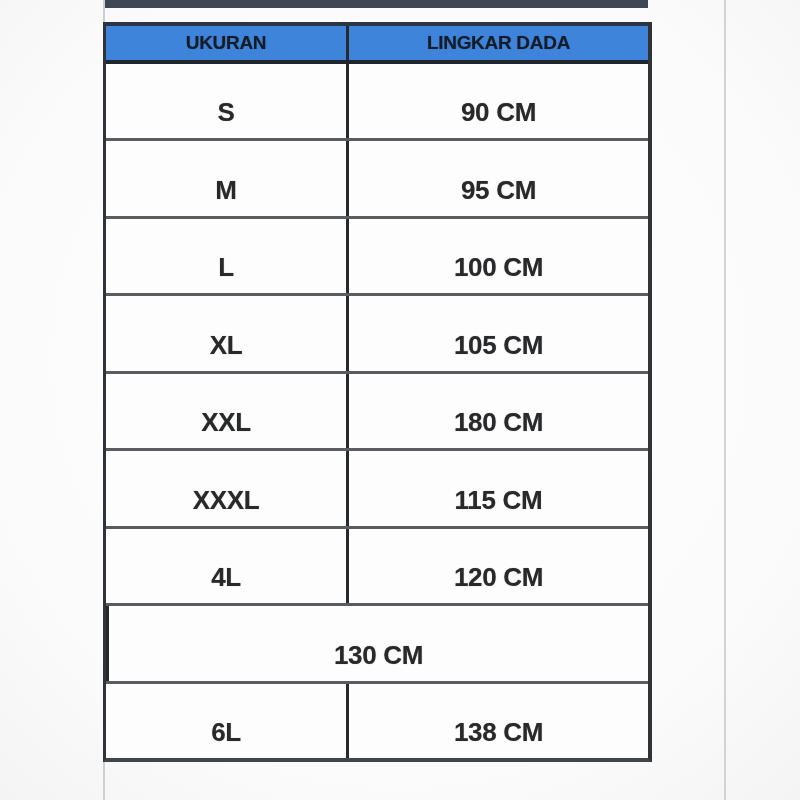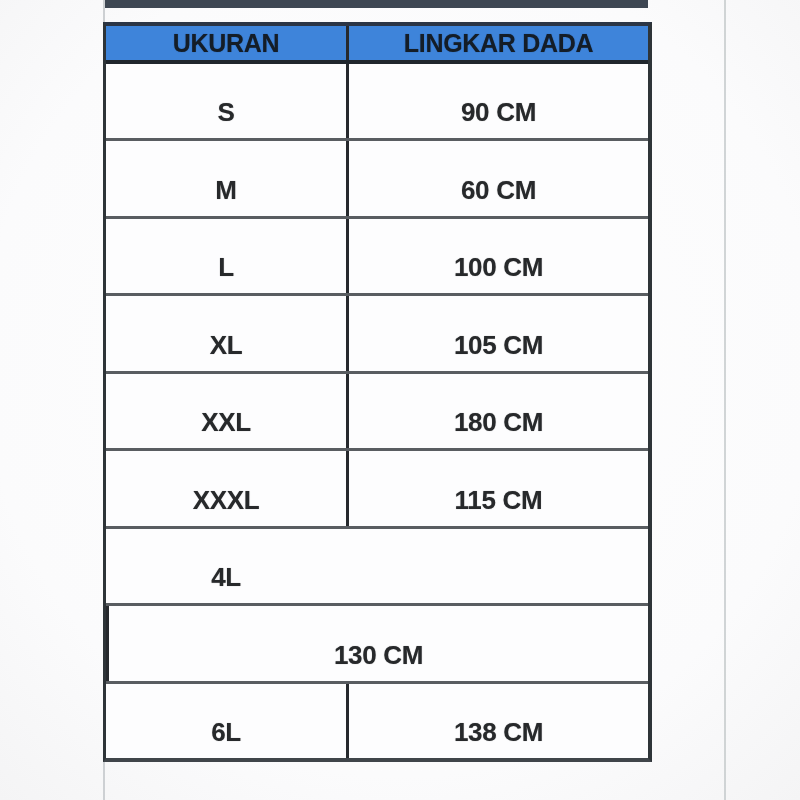--- a/index.html
+++ b/index.html
@@ -68,21 +68,21 @@
     flex: 0 0 38px;
     background: #3e84da;
     border-bottom: 4px solid #20262d;
     box-sizing: border-box;
   }
   .th {
     display: flex;
     align-items: center;
     justify-content: center;
     font-weight: bold;
-    font-size: 25px;
+    font-size: 19px;
     letter-spacing: -0.3px;
     color: #141d27;
     text-shadow: 0 0 1px rgba(10,20,40,0.45);
   }
   .trow {
     display: flex;
     flex: 1 1 auto;
     border-top: 3px solid #595d61;
     box-sizing: border-box;
   }
@@ -128,40 +128,41 @@
       <div class="th c1">UKURAN</div>
       <div class="th c2">LINGKAR DADA</div>
     </div>
 
     <div class="trow first">
       <div class="td c1">S</div>
       <div class="td c2">90 CM</div>
     </div>
     <div class="trow">
       <div class="td c1">M</div>
-      <div class="td c2">60 CM</div>
+      <div class="td c2">95 CM</div>
     </div>
     <div class="trow">
       <div class="td c1">L</div>
       <div class="td c2">100 CM</div>
     </div>
     <div class="trow">
       <div class="td c1">XL</div>
       <div class="td c2">105 CM</div>
     </div>
     <div class="trow">
       <div class="td c1">XXL</div>
       <div class="td c2">180 CM</div>
     </div>
     <div class="trow">
       <div class="td c1">XXXL</div>
       <div class="td c2">115 CM</div>
     </div>
     <div class="trow">
       <div class="td c1">4L</div>
+      <div class="td c2">120 CM</div>
     </div>
     <div class="trow">
       <div class="td c2">130 CM</div>
     </div>
     <div class="trow">
       <div class="td c1">6L</div>
       <div class="td c2">138 CM</div>
     </div>
 
   </div>

